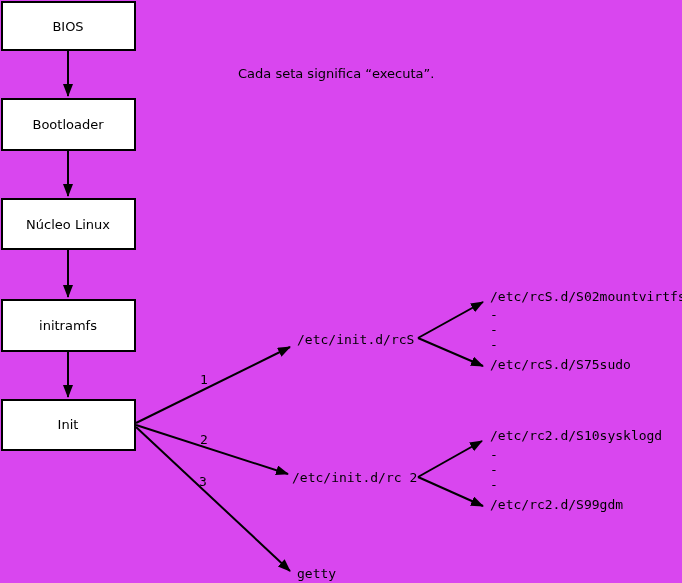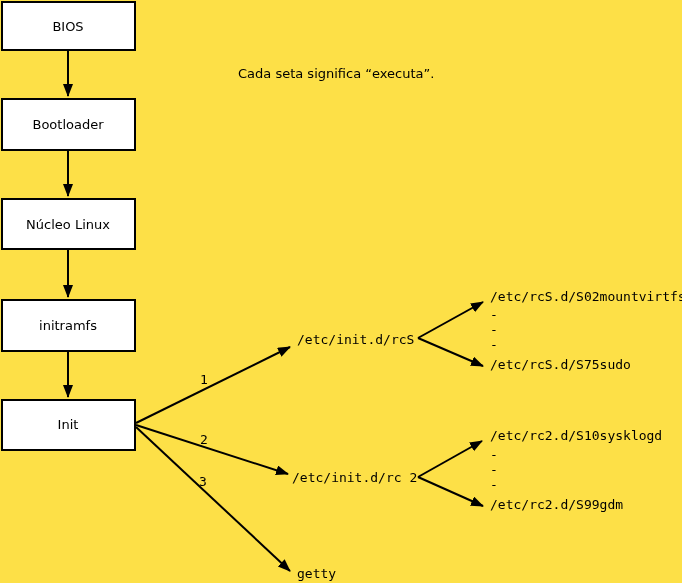--- a/index.html
+++ b/index.html
@@ -4,21 +4,21 @@
 <style>
   html, body {
     margin: 0;
     padding: 0;
     background: #ffffff;
   }
   .canvas {
     position: relative;
     width: 682px;
     height: 583px;
-    background: #fde047;
+    background: #d946ef;
     overflow: hidden;
   }
   svg { display: block; }
   .box {
     fill: #ffffff;
     stroke: #000000;
     stroke-width: 2;
   }
   .arrow {
     stroke: #000000;

